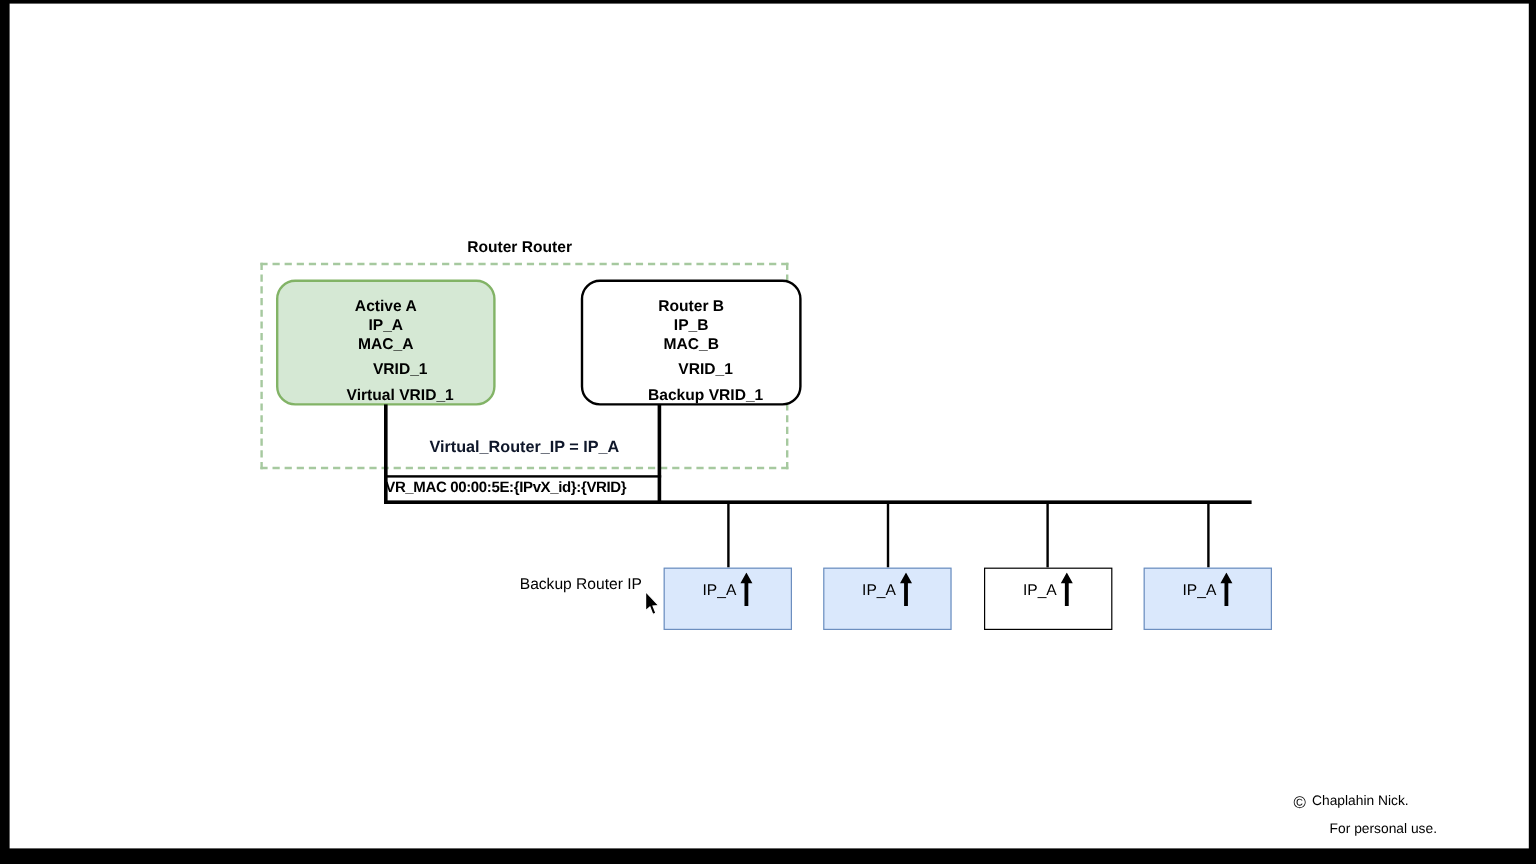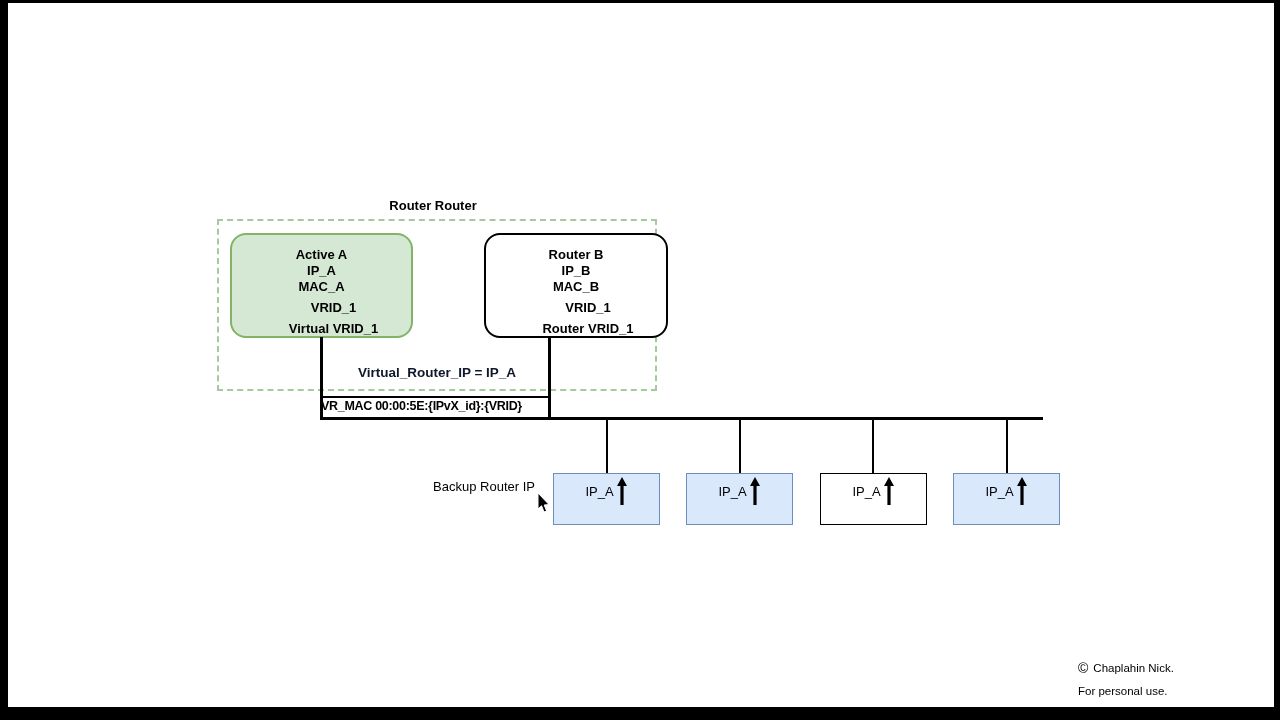--- a/index.html
+++ b/index.html
@@ -72,21 +72,21 @@
   .default-ip-label {
     position: absolute; left: 425px; top: 479px; width: 110px;
     text-align: right; font-size: 13px; color: #000;
   }
 
   .mouse-cursor { position: absolute; left: 537px; top: 493px; }
 
   .credits { position: absolute; left: 1078px; top: 661px; font-size: 11.5px; color: #000; }
   .credit-row { display: flex; align-items: center; gap: 5px; }
   .copyright-glyph { font-size: 14px; line-height: 14px; }
-  .credit-row2 { margin-top: 10px; }
+  .credit-row2 { margin-top: 10px; margin-left: 30px; }
 </style>
 </head>
 <body>
 
 <div class="frame">
 
   <div class="edge edge-left"></div>
   <div class="edge edge-top"></div>
   <div class="edge edge-right"></div>
   <div class="edge edge-bottom"></div>
@@ -101,21 +101,21 @@
     <div class="rline">MAC_A</div>
     <div class="rline gap">VRID_1</div>
     <div class="rline gap">Virtual VRID_1</div>
   </div>
 
   <div class="router-box router-b">
     <div class="rline">Router B</div>
     <div class="rline">IP_B</div>
     <div class="rline">MAC_B</div>
     <div class="rline gap">VRID_1</div>
-    <div class="rline gap">Router VRID_1</div>
+    <div class="rline gap">Backup VRID_1</div>
   </div>
 
   <div class="vr-ip-label">Virtual_Router_IP = IP_A</div>
 
   <div class="vline vline-a"></div>
   <div class="vline vline-b"></div>
 
   <div class="vrmac-topline"></div>
   <div class="vrmac-text">VR_MAC 00:00:5E:{IPvX_id}:{VRID}</div>
 

